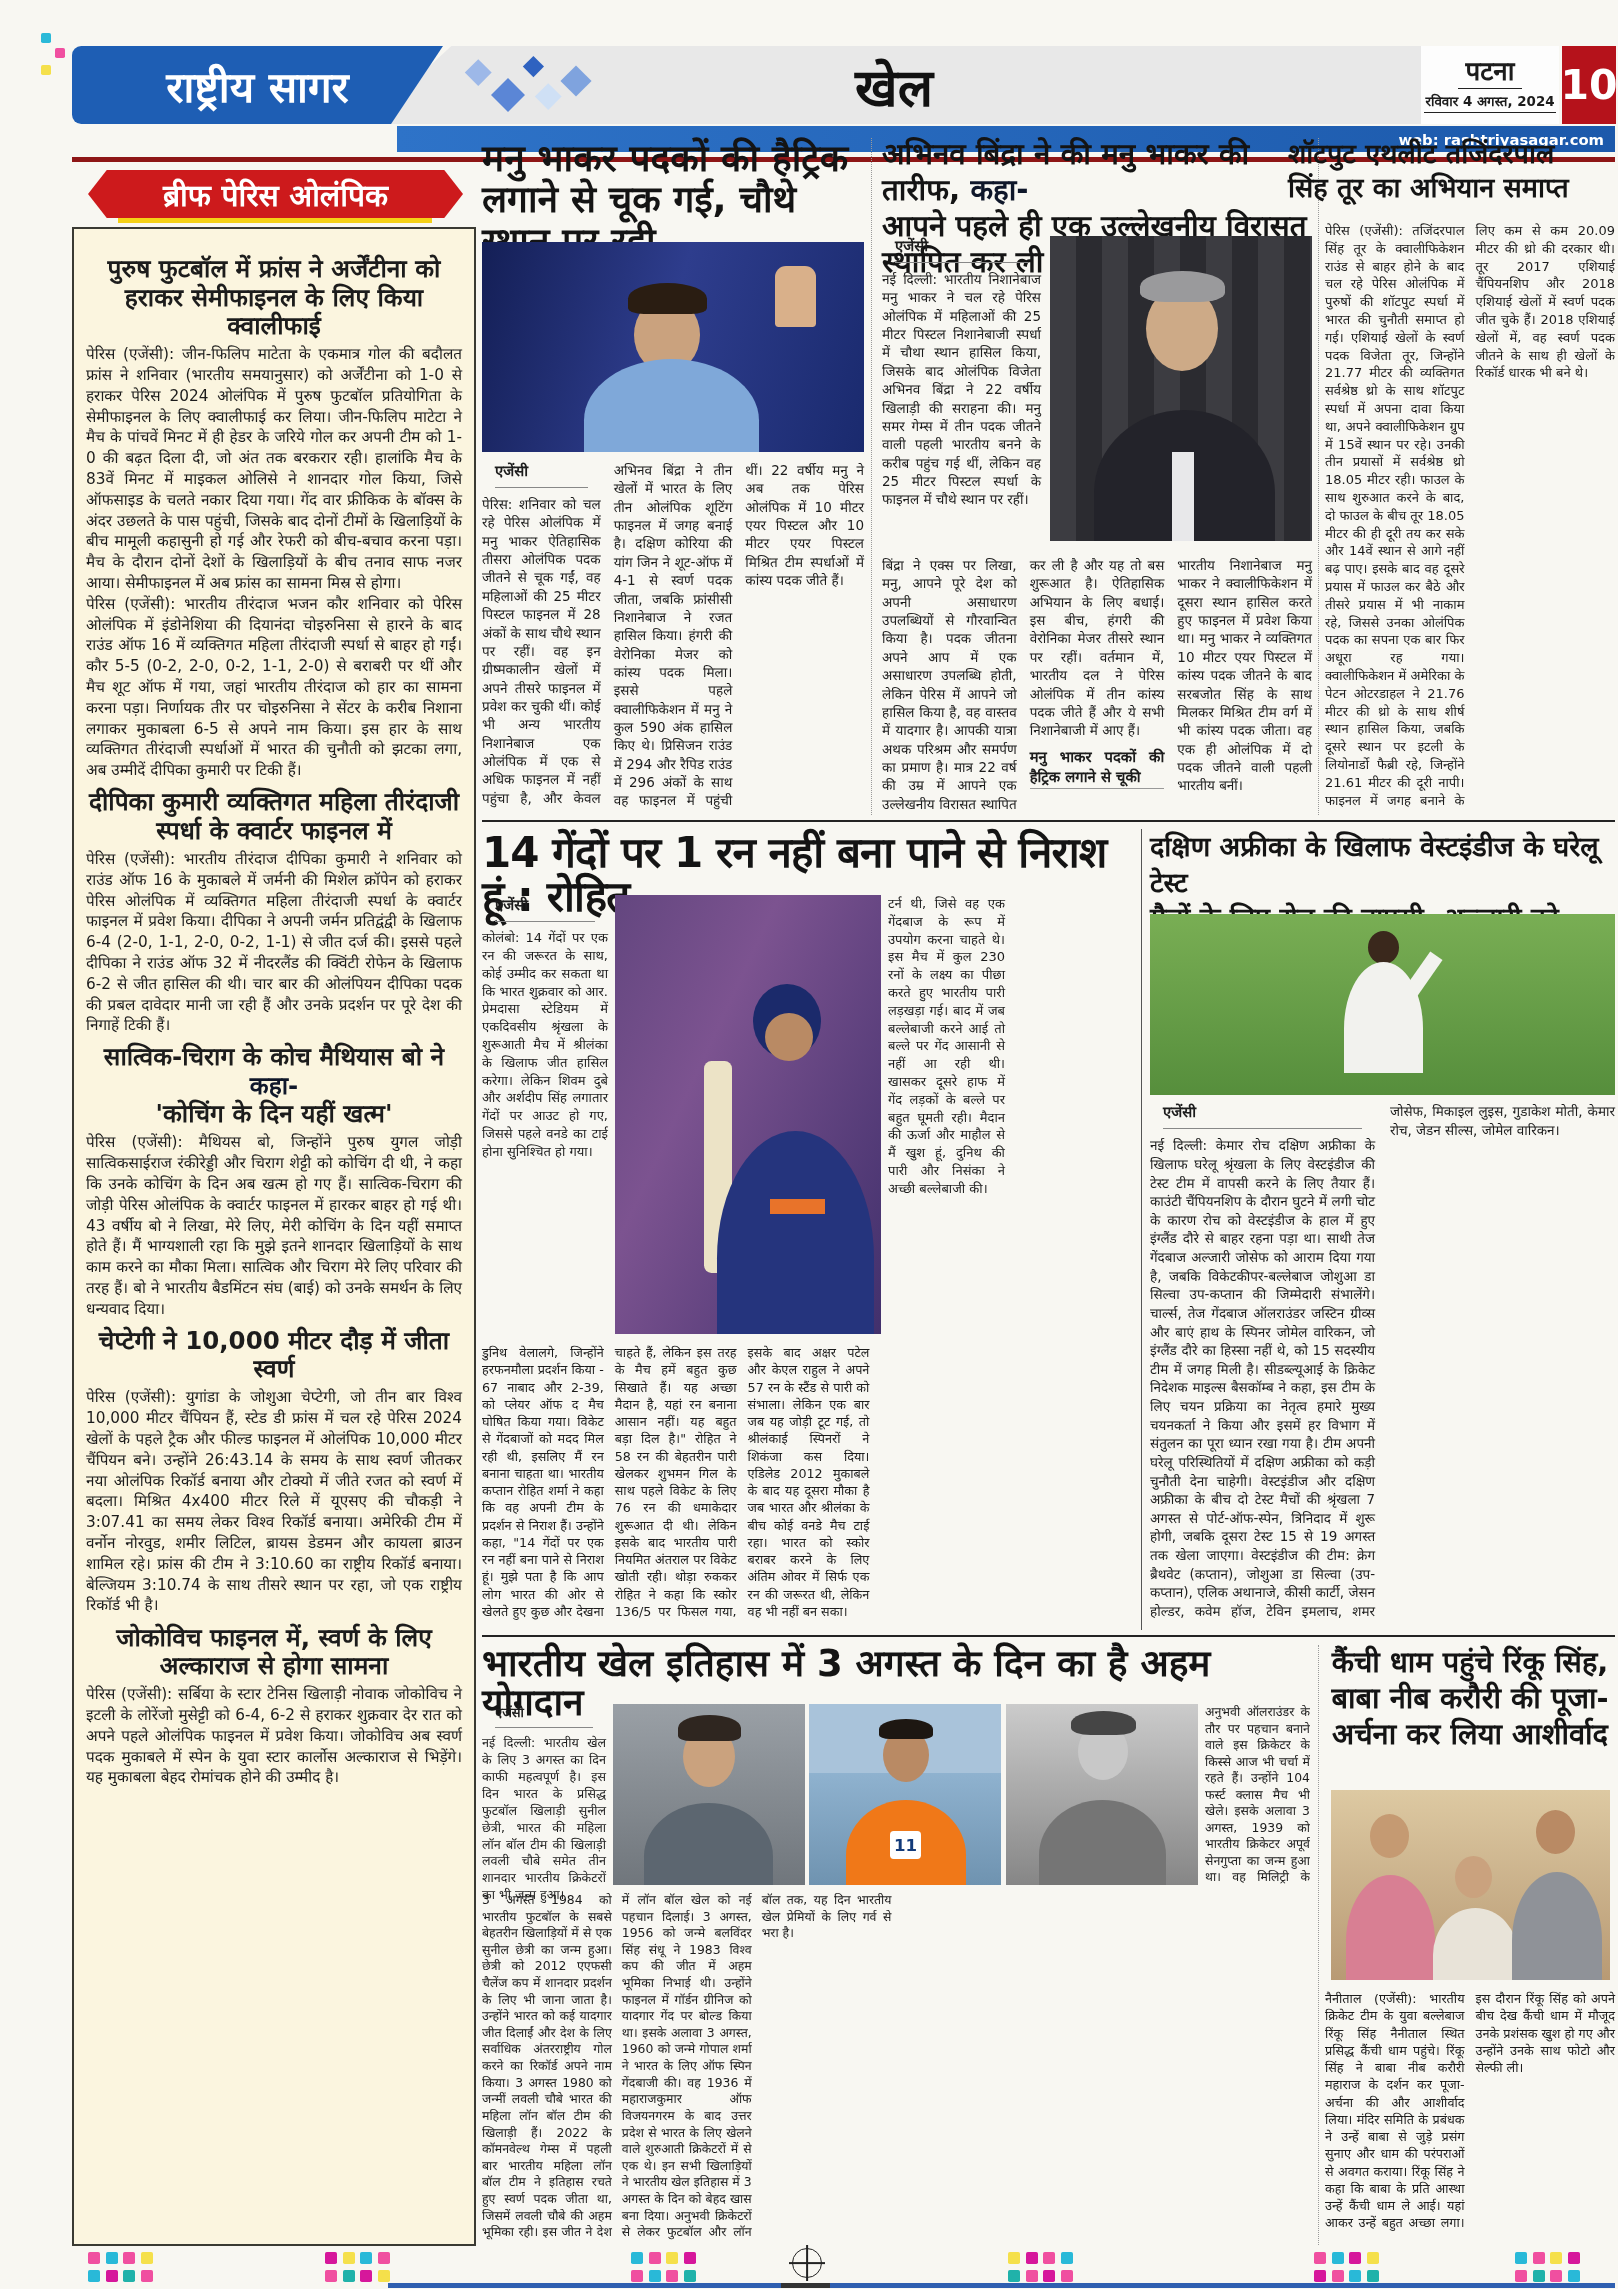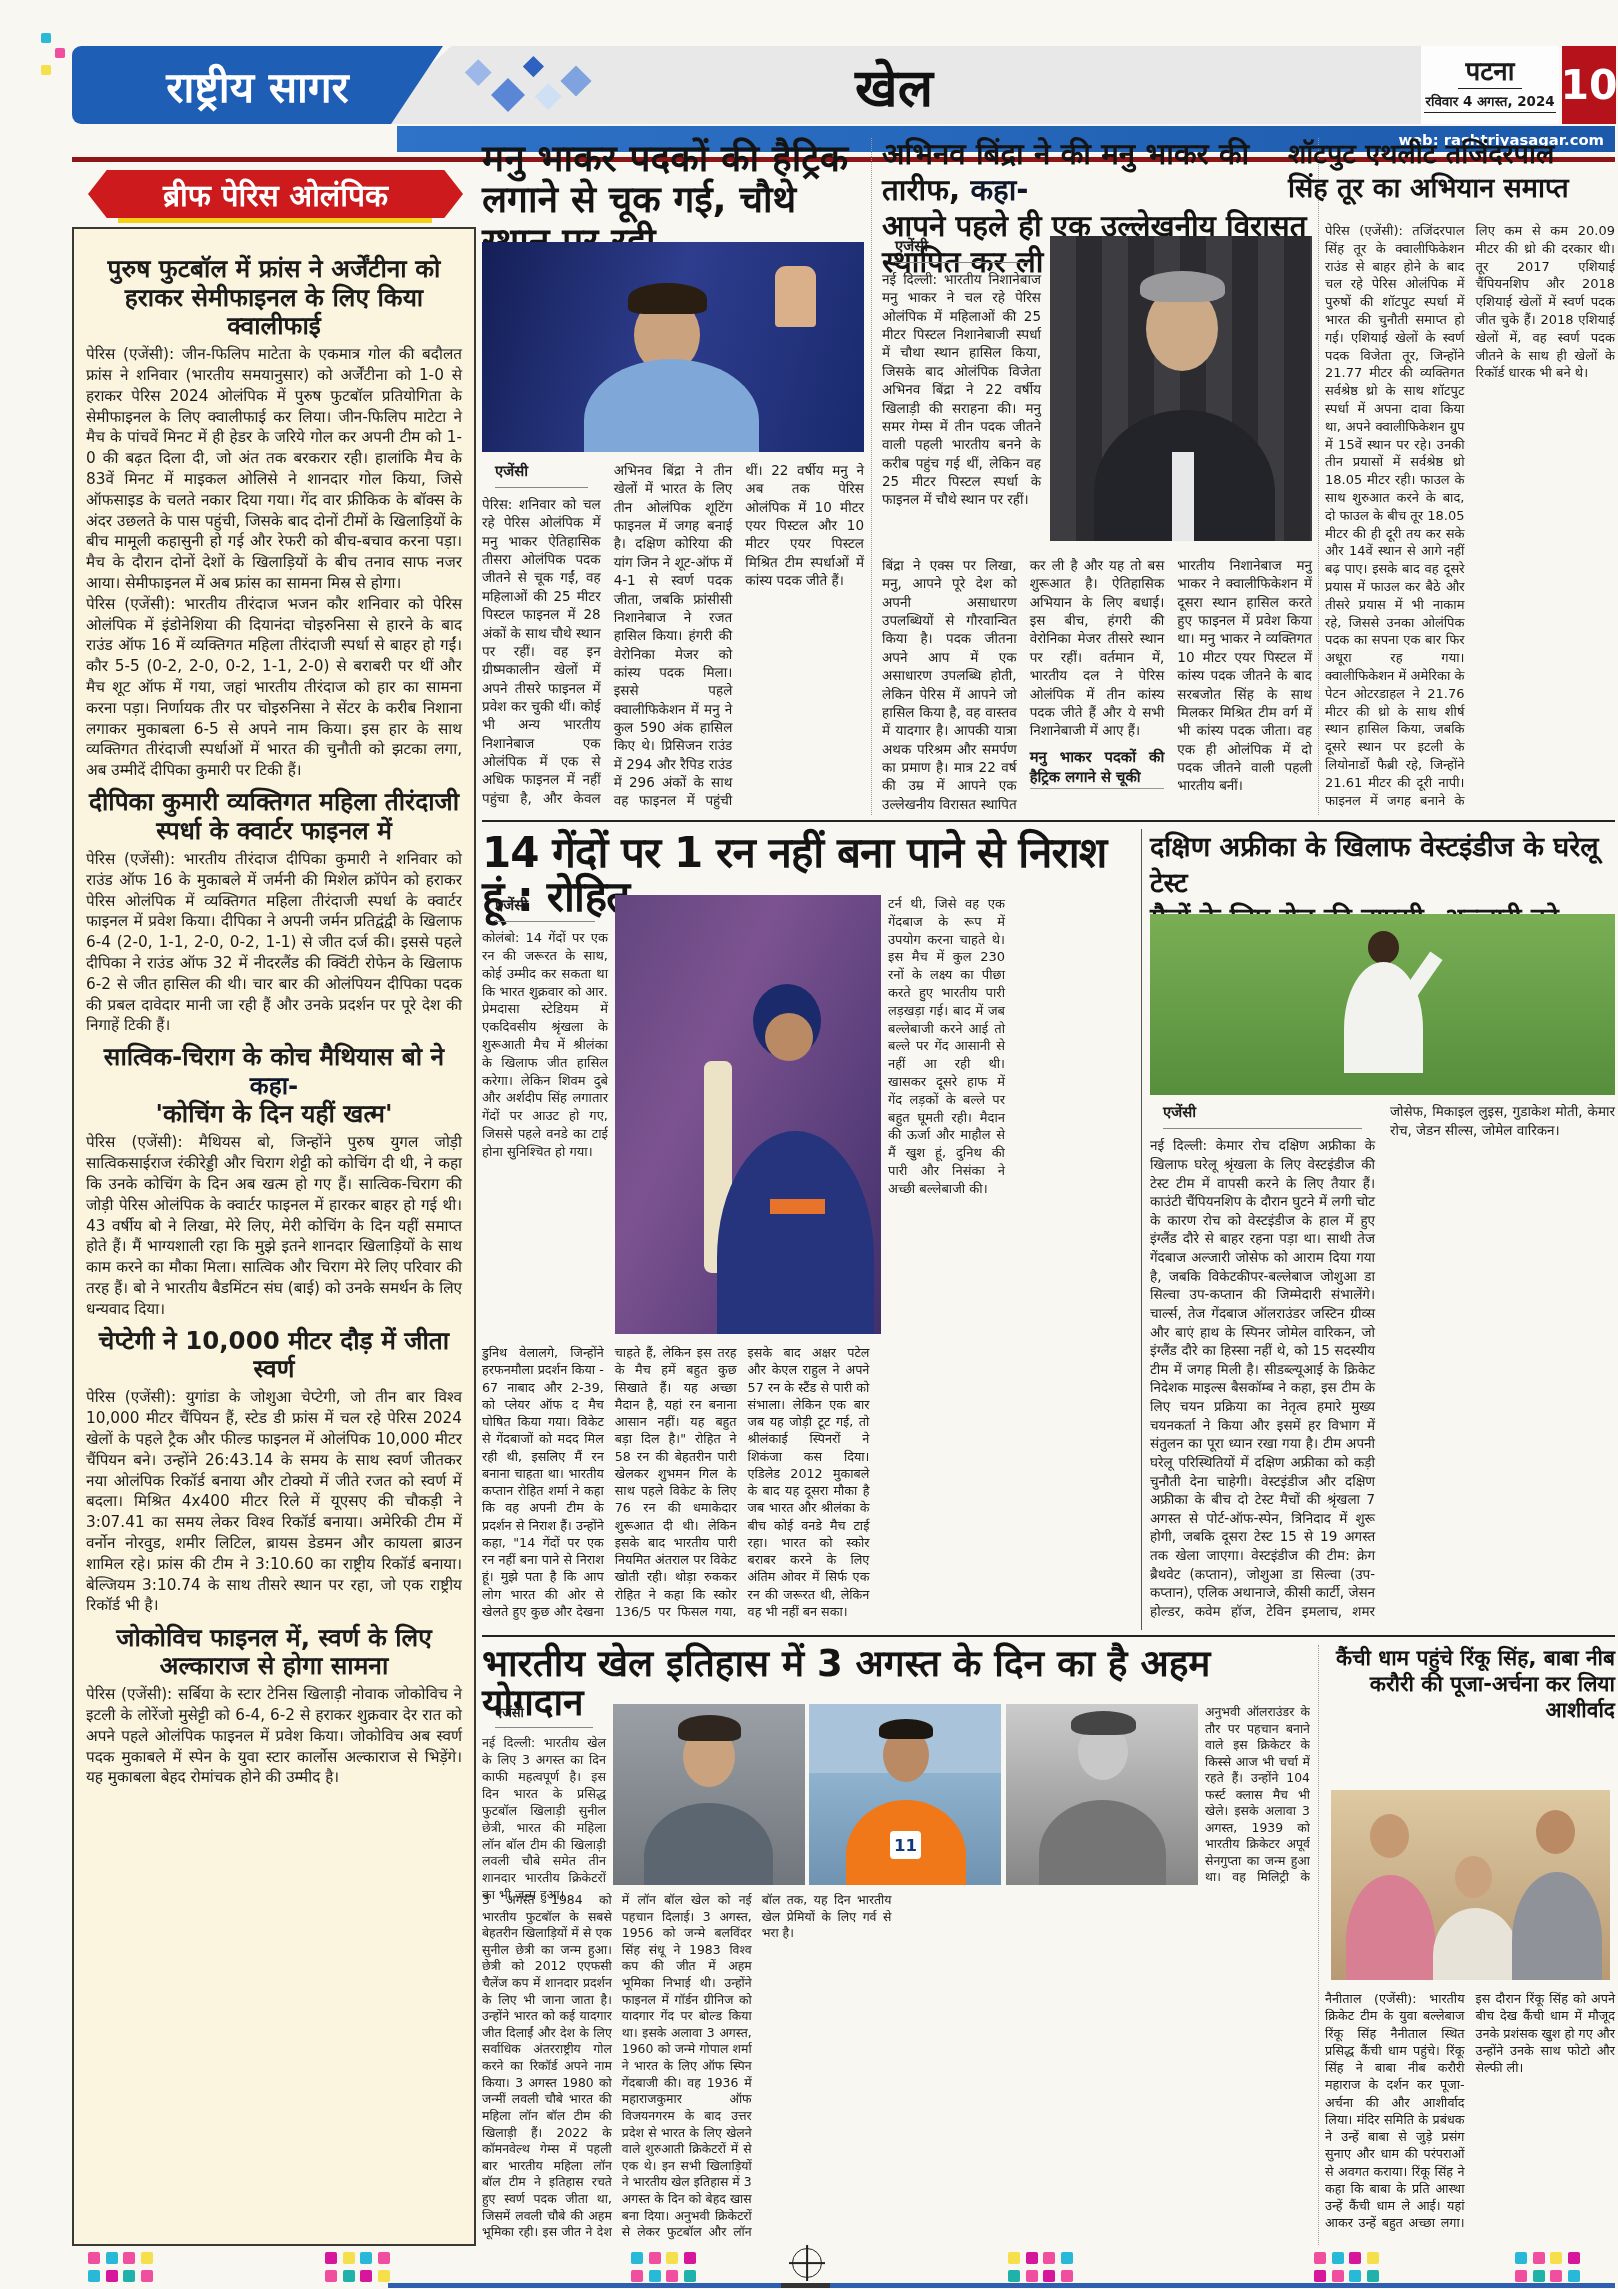--- a/index.html
+++ b/index.html
@@ -211,21 +211,21 @@
   <div class="fig" style="left:33px;bottom:-7.4px;width:127px;height:92px;background:#7b746a"></div>
 </div>
 <div class="abs" style="left:1205px;top:1704px;width:105px;height:181px;font-size:12.4px;line-height:1.33;text-align:justify;overflow:hidden">
   <span>अनुभवी ऑलराउंडर के तौर पर पहचान बनाने वाले इस क्रिकेटर के किस्से आज भी चर्चा में रहते हैं। उन्होंने 104 फर्स्ट क्लास मैच भी खेले। इसके अलावा 3 अगस्त, 1939 को भारतीय क्रिकेटर अपूर्व सेनगुप्ता का जन्म हुआ था। वह मिलिट्री के जवान भी थे। सेनगुप्ता ने 1958-59 में वेस्ट इंडीज के खिलाफ टेस्ट पदार्पण किया।</span>
 </div>
 <div class="abs cols" style="left:482px;top:1892px;width:829px;height:353px;column-count:6;column-gap:10px;font-size:12.4px;line-height:1.34">
   <p>3 अगस्त 1984 को भारतीय फुटबॉल के सबसे बेहतरीन खिलाड़ियों में से एक सुनील छेत्री का जन्म हुआ। छेत्री को 2012 एएफसी चैलेंज कप में शानदार प्रदर्शन के लिए भी जाना जाता है। उन्होंने भारत को कई यादगार जीत दिलाईं और देश के लिए सर्वाधिक अंतरराष्ट्रीय गोल करने का रिकॉर्ड अपने नाम किया। 3 अगस्त 1980 को जन्मीं लवली चौबे भारत की महिला लॉन बॉल टीम की खिलाड़ी हैं। 2022 के कॉमनवेल्थ गेम्स में पहली बार भारतीय महिला लॉन बॉल टीम ने इतिहास रचते हुए स्वर्ण पदक जीता था, जिसमें लवली चौबे की अहम भूमिका रही। इस जीत ने देश में लॉन बॉल खेल को नई पहचान दिलाई। 3 अगस्त, 1956 को जन्मे बलविंदर सिंह संधू ने 1983 विश्व कप की जीत में अहम भूमिका निभाई थी। उन्होंने फाइनल में गॉर्डन ग्रीनिज को यादगार गेंद पर बोल्ड किया था। इसके अलावा 3 अगस्त, 1960 को जन्मे गोपाल शर्मा ने भारत के लिए ऑफ स्पिन गेंदबाजी की। वह 1936 में महाराजकुमार ऑफ विजयनगरम के बाद उत्तर प्रदेश से भारत के लिए खेलने वाले शुरुआती क्रिकेटरों में से एक थे। इन सभी खिलाड़ियों ने भारतीय खेल इतिहास में 3 अगस्त के दिन को बेहद खास बना दिया। अनुभवी क्रिकेटरों से लेकर फुटबॉल और लॉन बॉल तक, यह दिन भारतीय खेल प्रेमियों के लिए गर्व से भरा है।</p>
 </div>
 <div class="abs vline-dot" style="left:1318px;top:1645px;height:600px"></div>
 
-<div class="abs headline" style="left:1325px;top:1645px;width:290px;font-size:21px;line-height:1.24;text-align:right">कैंची धाम पहुंचे रिंकू सिंह, बाबा नीब करौरी की पूजा-अर्चना कर लिया आशीर्वाद</div>
+<div class="abs headline" style="left:1325px;top:1645px;width:290px;font-size:29px;line-height:1.24;text-align:center">कैंची धाम पहुंचे रिंकू सिंह, बाबा नीब करौरी की पूजा-अर्चना कर लिया आशीर्वाद</div>
 <div class="photo ph-rinku" style="left:1331px;top:1790px;width:279px;height:190px">
   <div class="head-c" style="left:39px;top:24px;width:39px;height:44px;background:#c59a72"></div>
   <div class="fig" style="left:14.8px;bottom:-5.5px;width:89px;height:111px;background:#d87f93"></div>
   <div class="head-c" style="left:124px;top:66px;width:37px;height:42px;background:#caa27e"></div>
   <div class="fig" style="left:102px;bottom:-5.5px;width:85px;height:78px;background:#e8e3d8"></div>
   <div class="head-c" style="left:205px;top:20px;width:39px;height:44px;background:#b98a64"></div>
   <div class="fig" style="left:181px;bottom:-5.5px;width:90px;height:114px;background:#8f9298"></div>
 </div>
 <div class="abs cols" style="left:1325px;top:1990px;width:290px;height:255px;column-count:2;column-gap:11px;font-size:12.7px;line-height:1.36">
   <p>नैनीताल (एजेंसी): भारतीय क्रिकेट टीम के युवा बल्लेबाज रिंकू सिंह नैनीताल स्थित प्रसिद्ध कैंची धाम पहुंचे। रिंकू सिंह ने बाबा नीब करौरी महाराज के दर्शन कर पूजा-अर्चना की और आशीर्वाद लिया। मंदिर समिति के प्रबंधक ने उन्हें बाबा से जुड़े प्रसंग सुनाए और धाम की परंपराओं से अवगत कराया। रिंकू सिंह ने कहा कि बाबा के प्रति आस्था उन्हें कैंची धाम ले आई। यहां आकर उन्हें बहुत अच्छा लगा। इस दौरान रिंकू सिंह को अपने बीच देख कैंची धाम में मौजूद उनके प्रशंसक खुश हो गए और उन्होंने उनके साथ फोटो और सेल्फी ली।</p>

